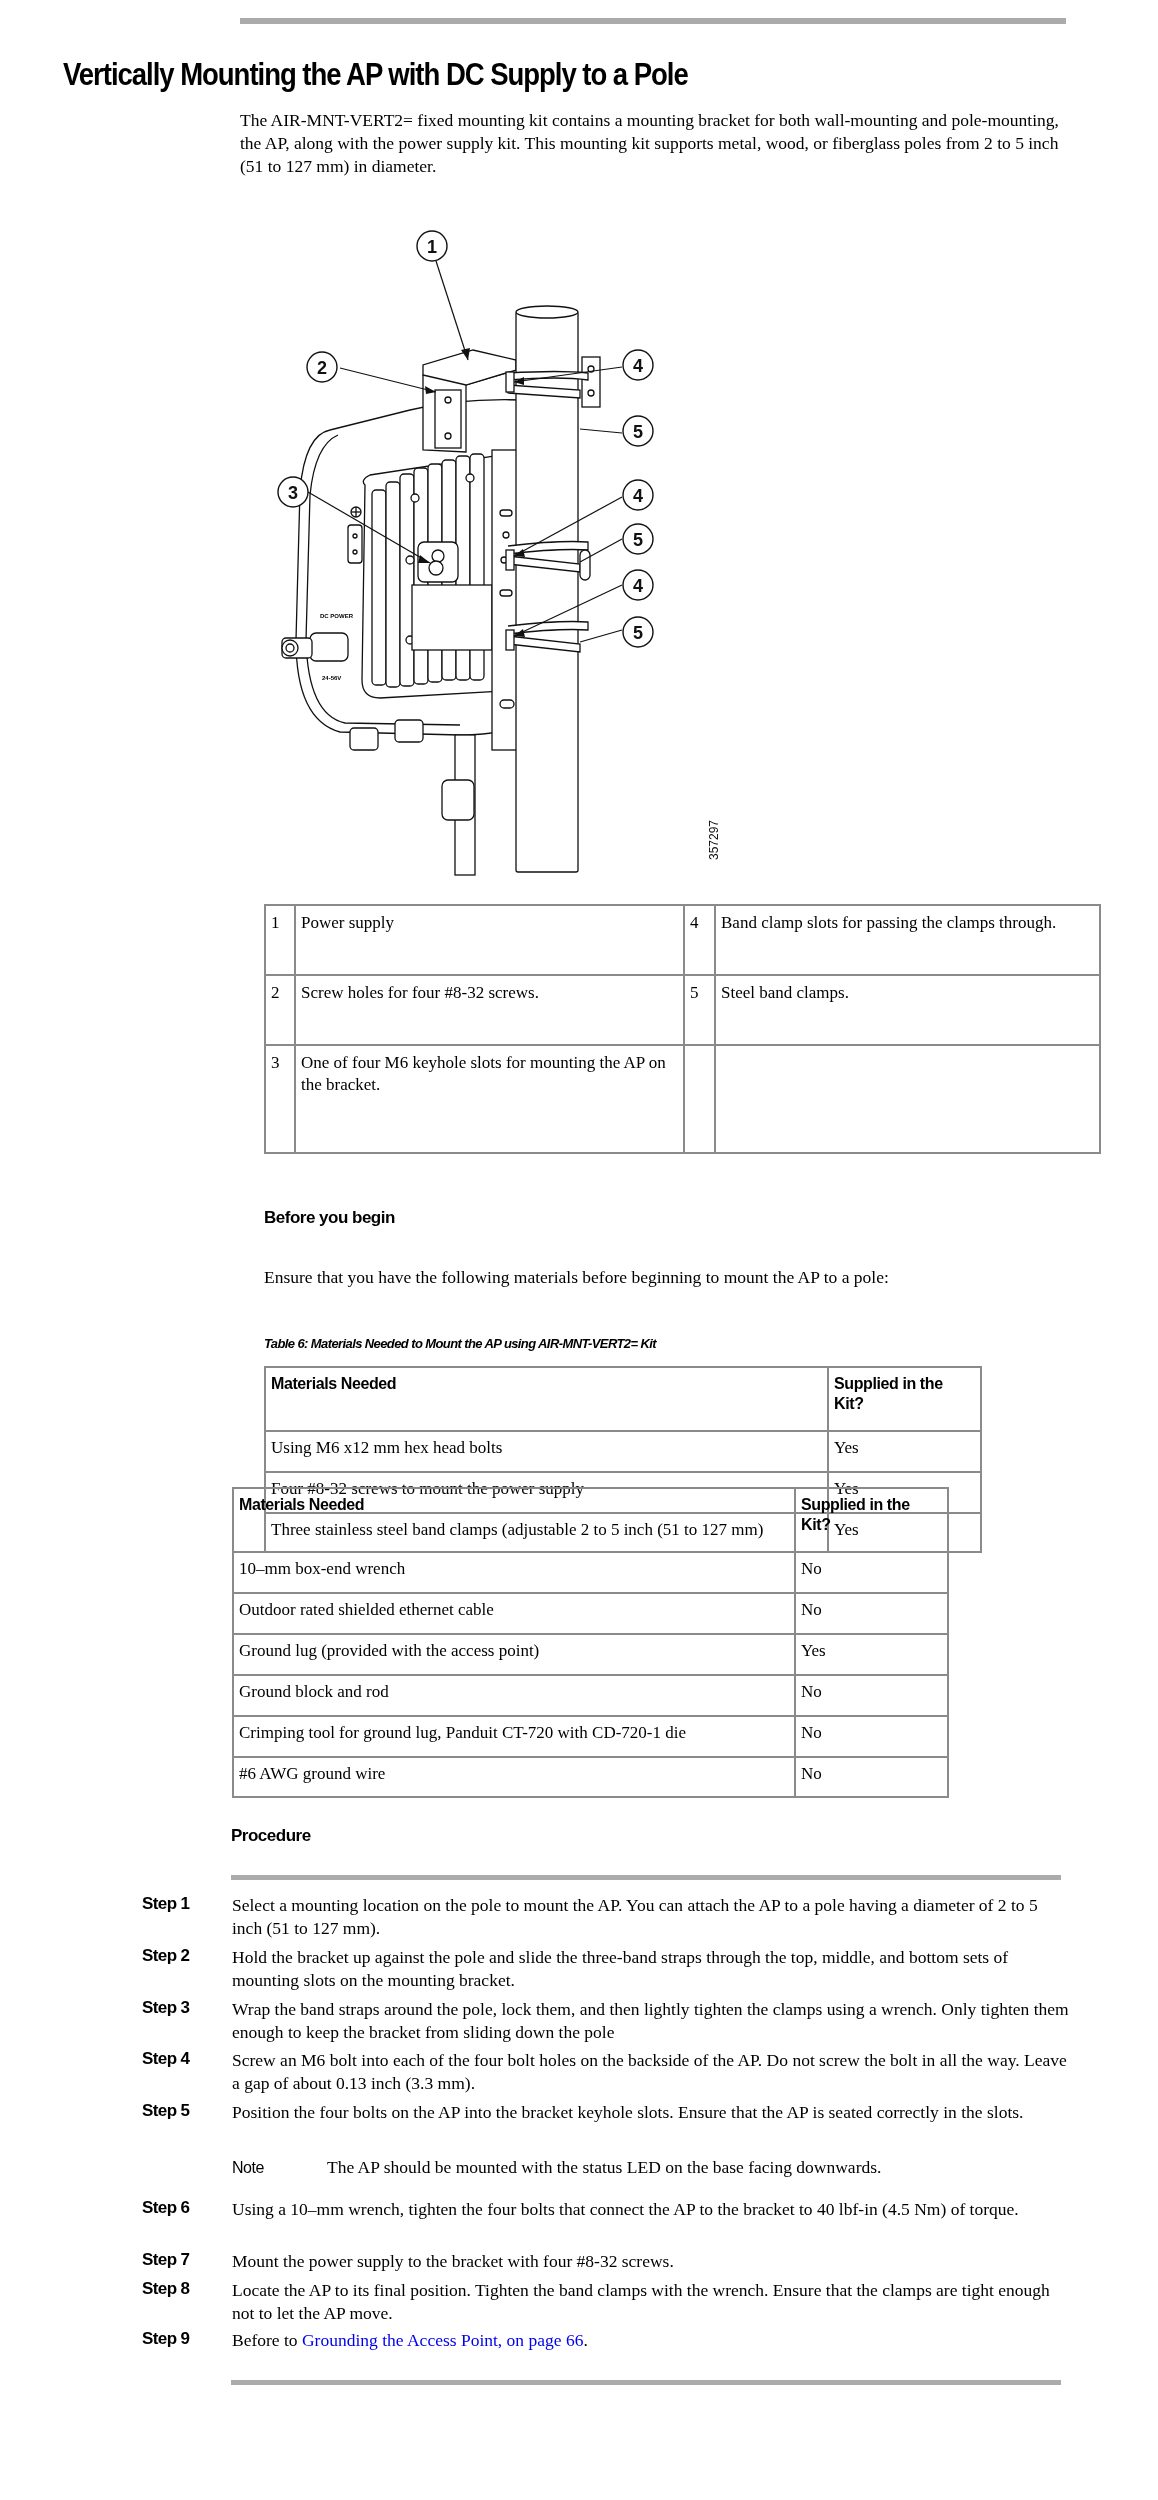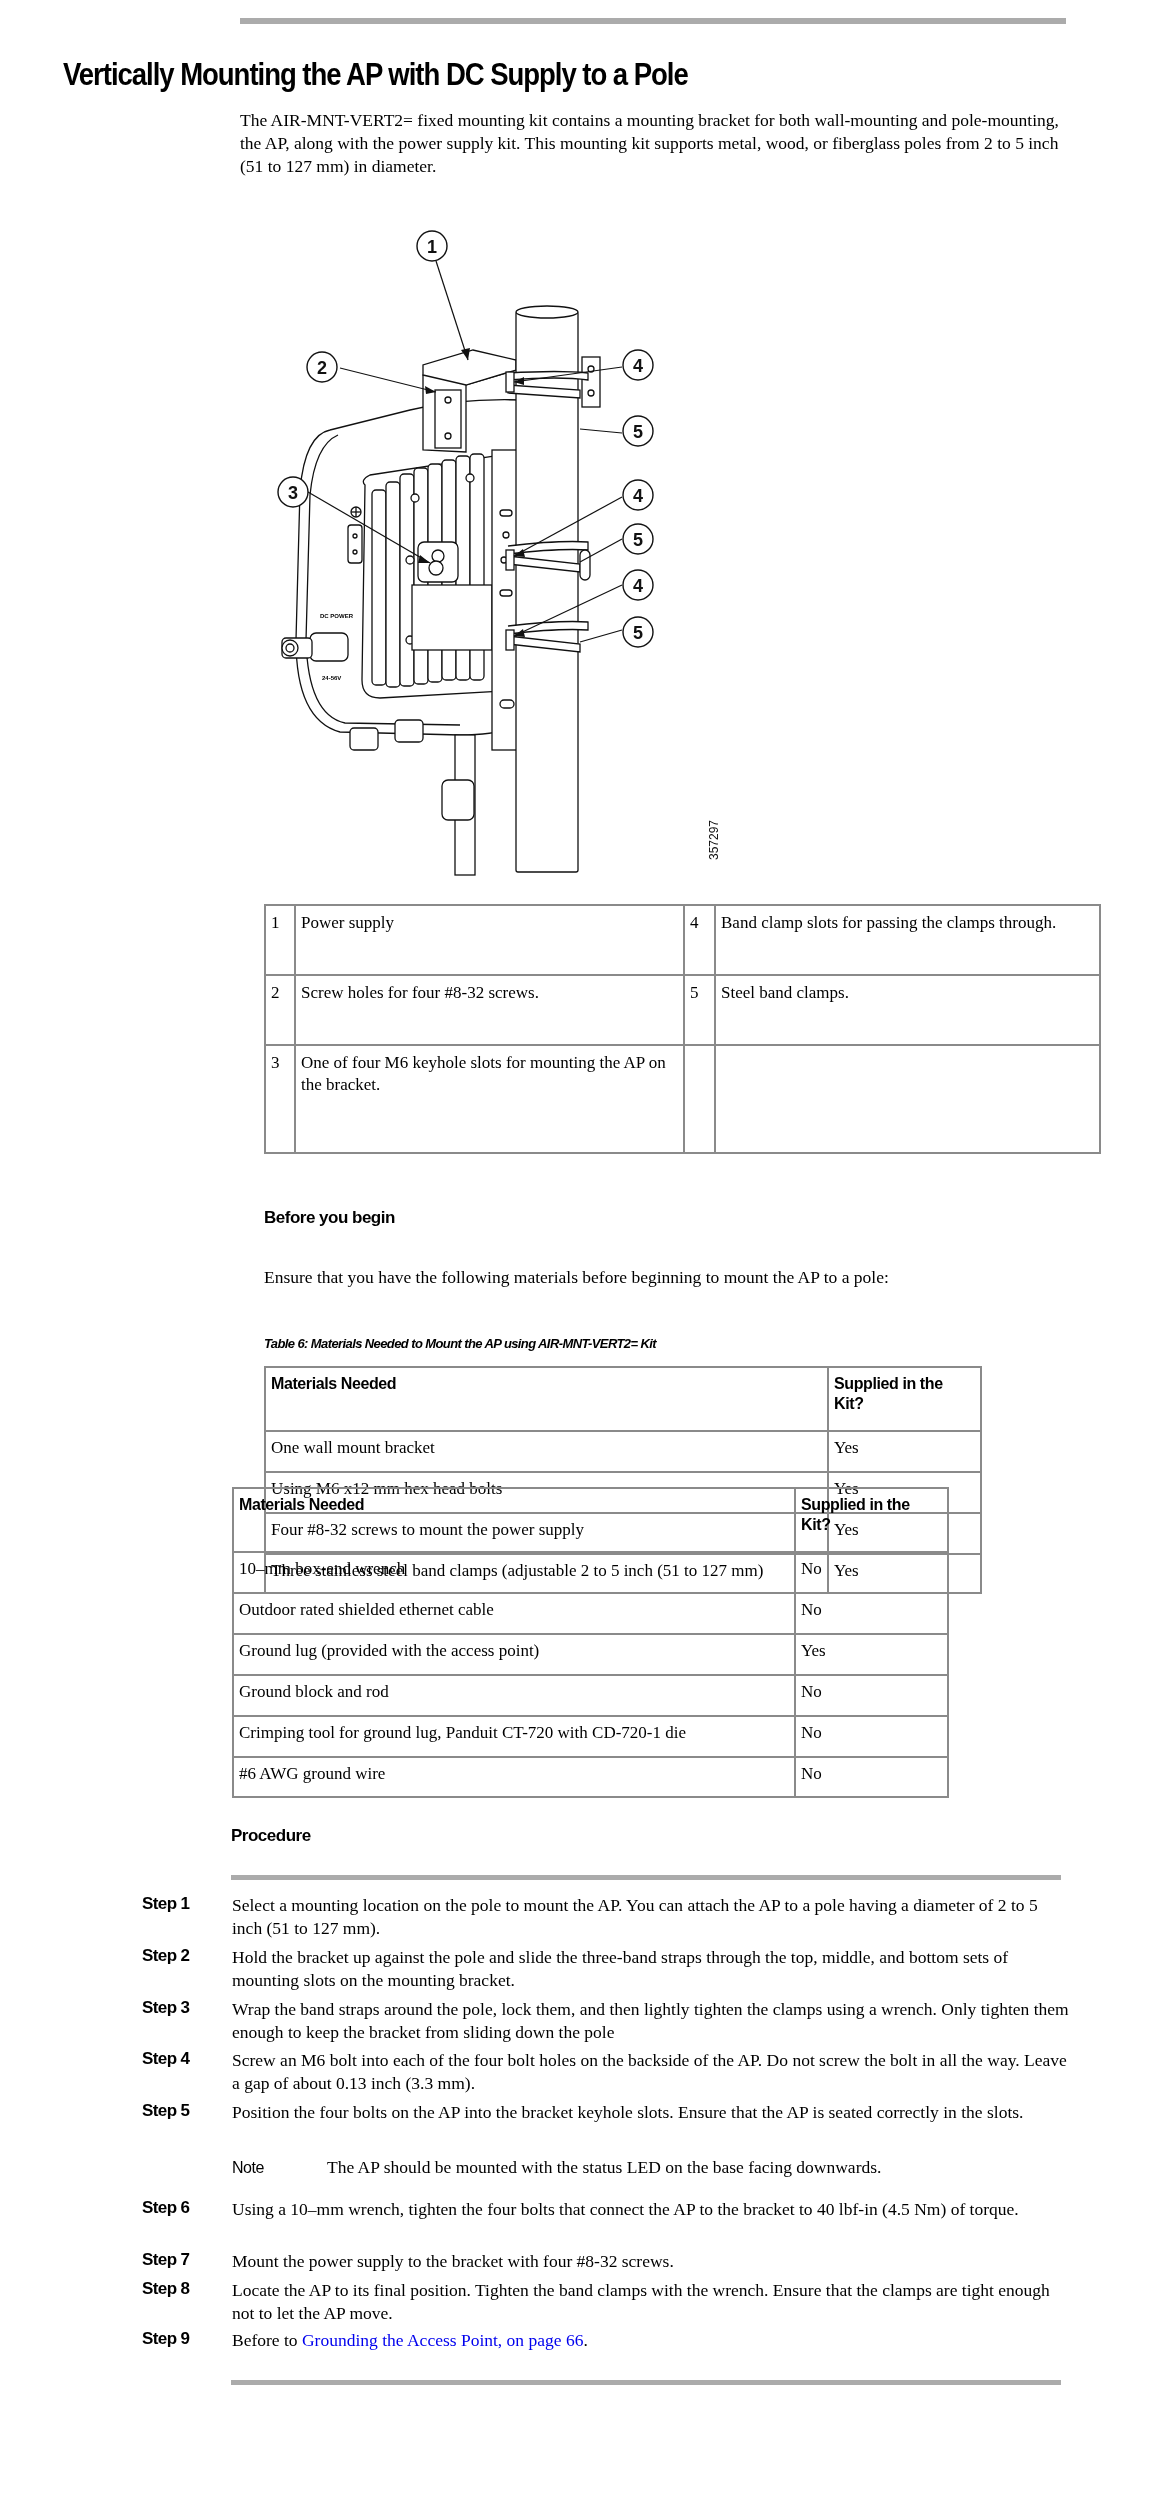--- a/index.html
+++ b/index.html
@@ -196,24 +196,20 @@
   <colgroup>
       <col style="width:563px">
       <col>
     </colgroup>
   <tbody>
       <tr style="height:64px;">
     <th>Materials Needed</th>
     <th>Supplied in the Kit?</th>
   </tr>
   <tr style="height:41px;">
-    <td>One wall mount bracket</td>
-    <td>Yes</td>
-  </tr>
-  <tr style="height:41px;">
     <td>Using M6 x12 mm hex head bolts</td>
     <td>Yes</td>
   </tr>
   <tr style="height:41px;">
     <td>Four #8-32 screws to mount the power supply</td>
     <td>Yes</td>
   </tr>
   <tr style="height:39px;margin-top:40px;">
     <td>Three stainless steel band clamps (adjustable 2 to 5 inch (51 to 127 mm)</td>
     <td>Yes</td>

